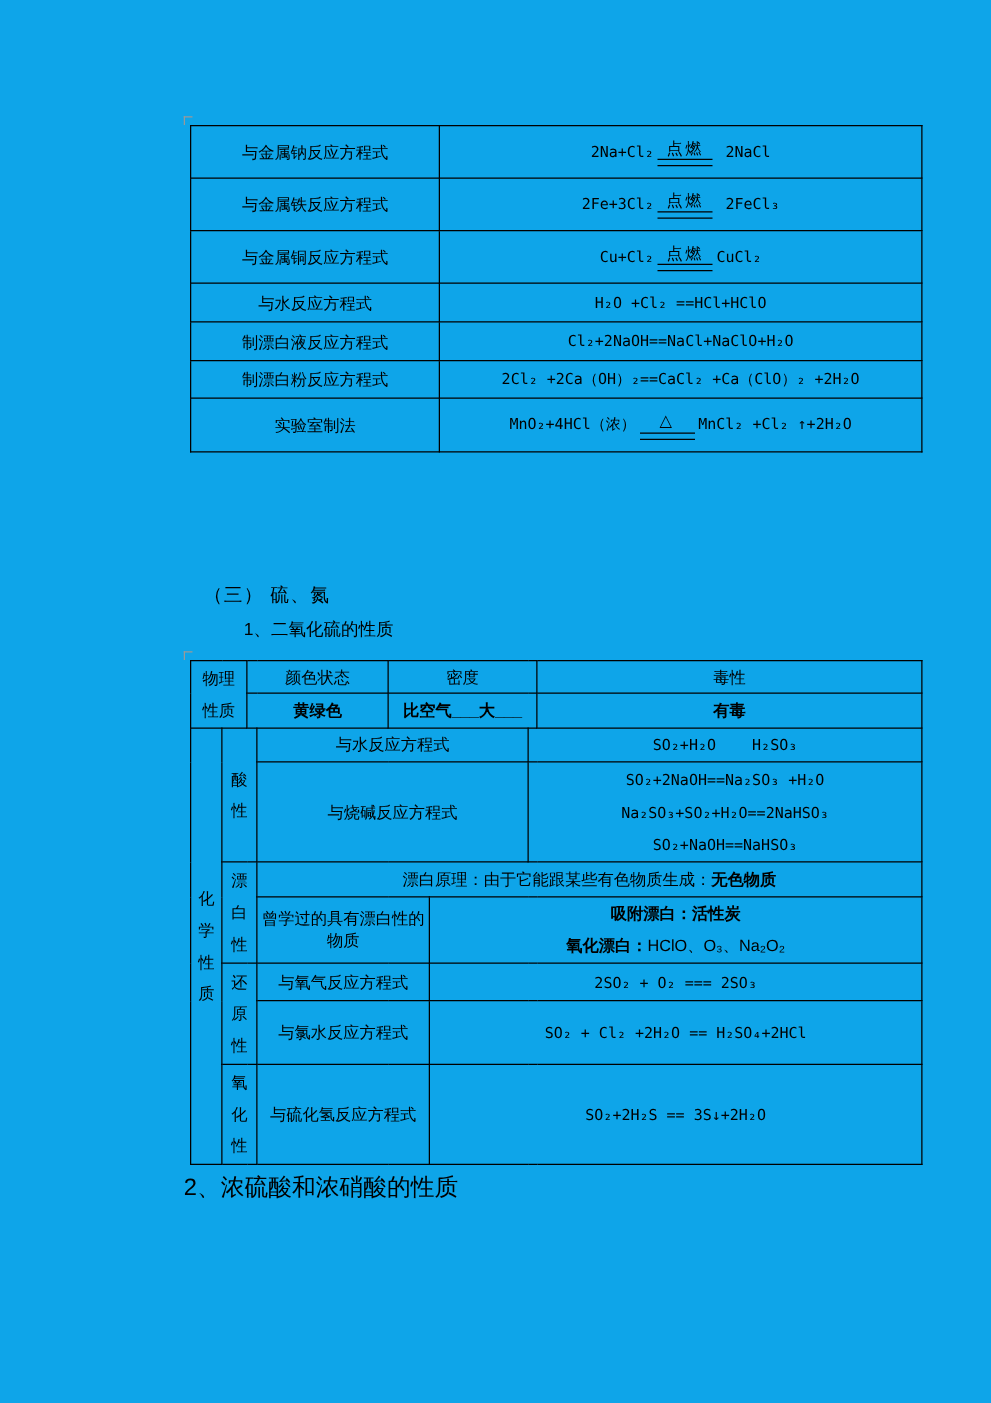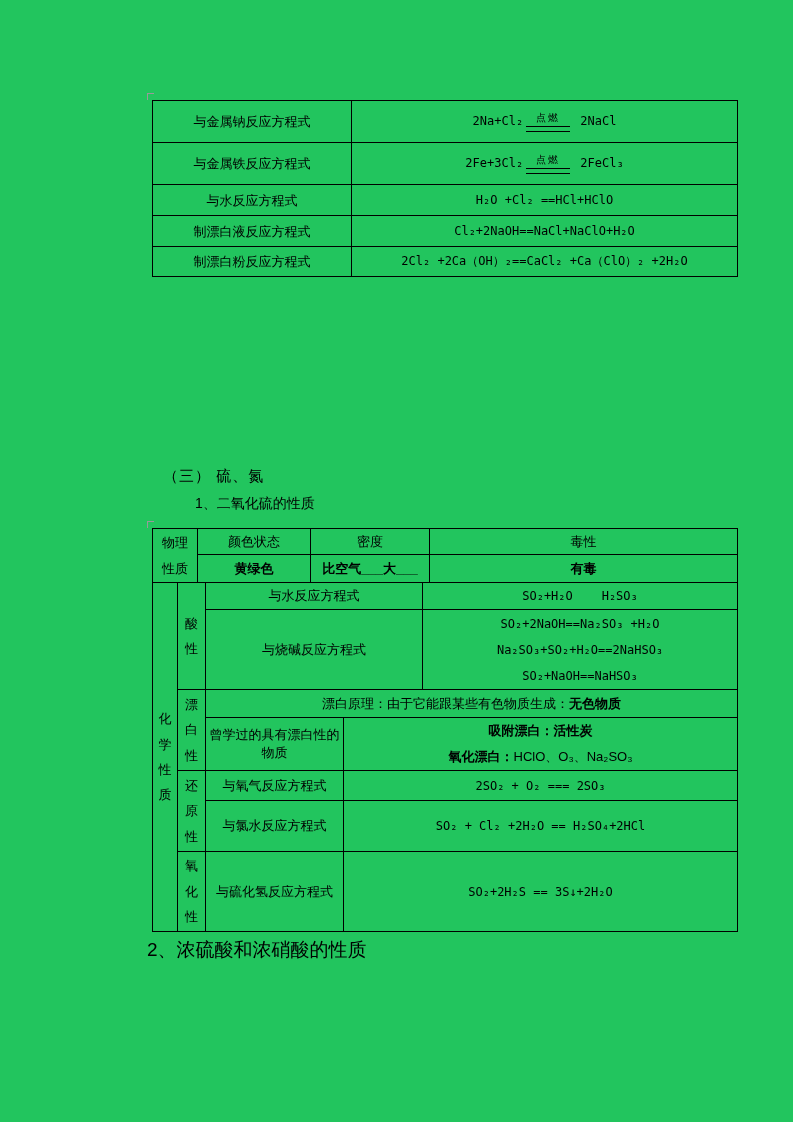--- a/index.html
+++ b/index.html
@@ -1,35 +1,35 @@
 <!DOCTYPE html>
 <html><head>
 <meta charset="utf-8">
 <style>
   html,body{margin:0;padding:0;}
   body{
     width:793px;height:1122px;position:relative;background:#ffffff;
     font-family:"Liberation Sans",sans-serif;color:#000;overflow:hidden;
   }
-  .page{position:absolute;inset:0;background:#22c55e;}
+  .page{position:absolute;inset:0;background:#0ea5e9;}
   table{border-collapse:collapse;table-layout:fixed;position:absolute;}
   td{border:1px solid #000;padding:0 2px;text-align:center;vertical-align:middle;overflow:hidden;}
   
   .tbl1{left:152px;top:100px;width:585px;}
   .tbl1 td.lbl{font-size:13px;line-height:17px;}
   .eq,.eq-line{
     font-family:"DejaVu Sans Mono","Liberation Mono",monospace;
     font-size:12px;white-space:pre;
   }
   .eq-line{line-height:26px;}
   
   .cond{display:inline-flex;flex-direction:column;align-items:center;
         vertical-align:middle;margin:0 3px;transform:translateY(1px);}
-  .cond-text{font-size:10px;line-height:1.15;letter-spacing:2px;
-             font-family:Liberation Mono, monospace;white-space:nowrap;}
+  .cond-text{font-size:13px;line-height:1.15;letter-spacing:2px;
+             font-family:Liberation Serif, serif;white-space:nowrap;}
   .dline{align-self:stretch;min-width:44px;height:4px;margin-top:1px;
          border-top:1.3px solid #000;border-bottom:1.3px solid #000;}
   
   .heading{position:absolute;font-weight:normal;white-space:nowrap;}
   .h-section{left:163px;top:467px;font-size:15px;letter-spacing:1px;}
   .h-sub1{left:147px;top:495px;font-size:14px;margin-left:48px;}
   .h-sub2{left:147px;top:937px;font-size:19px;}
   
   .tbl2{left:152px;top:528px;width:585px;}
   .tbl2 td{font-size:13px;}
@@ -56,31 +56,39 @@
       </colgroup>
     <tbody>
         <tr style="height:42px">
       <td class="lbl">与金属钠反应方程式</td>
       <td class="eq"><span>2Na+Cl₂</span><span class="cond"><span class="cond-text">点燃</span><span class="dline"></span></span><span> 2NaCl</span></td>
     </tr>
     <tr style="height:42px">
       <td class="lbl">与金属铁反应方程式</td>
       <td class="eq"><span>2Fe+3Cl₂</span><span class="cond"><span class="cond-text">点燃</span><span class="dline"></span></span><span> 2FeCl₃</span></td>
     </tr>
+    <tr style="height:42px">
+      <td class="lbl">与金属铜反应方程式</td>
+      <td class="eq"><span>Cu+Cl₂</span><span class="cond"><span class="cond-text">点燃</span><span class="dline"></span></span><span>CuCl₂</span></td>
+    </tr>
     <tr style="height:31px">
       <td class="lbl">与水反应方程式</td>
       <td class="eq"><span>H₂O +Cl₂ ==HCl+HClO</span></td>
     </tr>
     <tr style="height:31px">
       <td class="lbl">制漂白液反应方程式</td>
       <td class="eq"><span>Cl₂+2NaOH==NaCl+NaClO+H₂O</span></td>
     </tr>
     <tr style="height:30px">
       <td class="lbl">制漂白粉反应方程式</td>
       <td class="eq"><span>2Cl₂ +2Ca（OH）₂==CaCl₂ +Ca（ClO）₂ +2H₂O</span></td>
+    </tr>
+    <tr style="height:43px">
+      <td class="lbl">实验室制法</td>
+      <td class="eq"><span>MnO₂+4HCl（浓）</span><span class="cond"><span class="cond-text">△</span><span class="dline"></span></span><span>MnCl₂ +Cl₂ ↑+2H₂O</span></td>
     </tr>
   </tbody>
     </table>
 
   <div class="heading h-section">（三） 硫、氮</div>
   <div class="heading h-sub1">1、二氧化硫的性质</div>
   <div class="heading h-sub2">2、浓硫酸和浓硝酸的性质</div>
 
   <table class="tbl2">
     <colgroup>
@@ -129,21 +137,21 @@
     <tr style="height:28px">
       <td rowspan="2" colspan="2" class="v-label">漂
 白
 性</td>
       <td colspan="5" class="mixed"><span style="font-family: &quot;Liberation Sans&quot;, sans-serif; font-size: 13px;">漂白原理：由于它能跟某些有色物质生成：</span><span style="font-weight: bold; font-family: &quot;Liberation Sans&quot;, sans-serif; font-size: 13px;">无色物质</span></td>
     </tr>
     <tr style="height:52px">
       <td colspan="2">曾学过的具有漂白性的物质</td>
       <td colspan="3">
         <div class="eq-line mixed"><span style="font-weight: bold; font-family: &quot;Liberation Sans&quot;, sans-serif; font-size: 13px;">吸附漂白：活性炭</span></div>
-        <div class="eq-line mixed"><span style="font-weight: bold; font-family: &quot;Liberation Sans&quot;, sans-serif; font-size: 13px;">氧化漂白：</span><span>HClO、O₃、Na₂SO₃</span></div>
+        <div class="eq-line mixed"><span style="font-weight: bold; font-family: &quot;Liberation Sans&quot;, sans-serif; font-size: 13px;">氧化漂白：</span><span>HClO、O₃、Na₂O₂</span></div>
       </td>
     </tr>
     <tr style="height:30px">
       <td rowspan="2" colspan="2" class="v-label">还
 原
 性</td>
       <td colspan="2">与氧气反应方程式</td>
       <td colspan="3">
         <div class="eq-line"><span>2SO₂ + O₂ === 2SO₃</span></div>
       </td>

